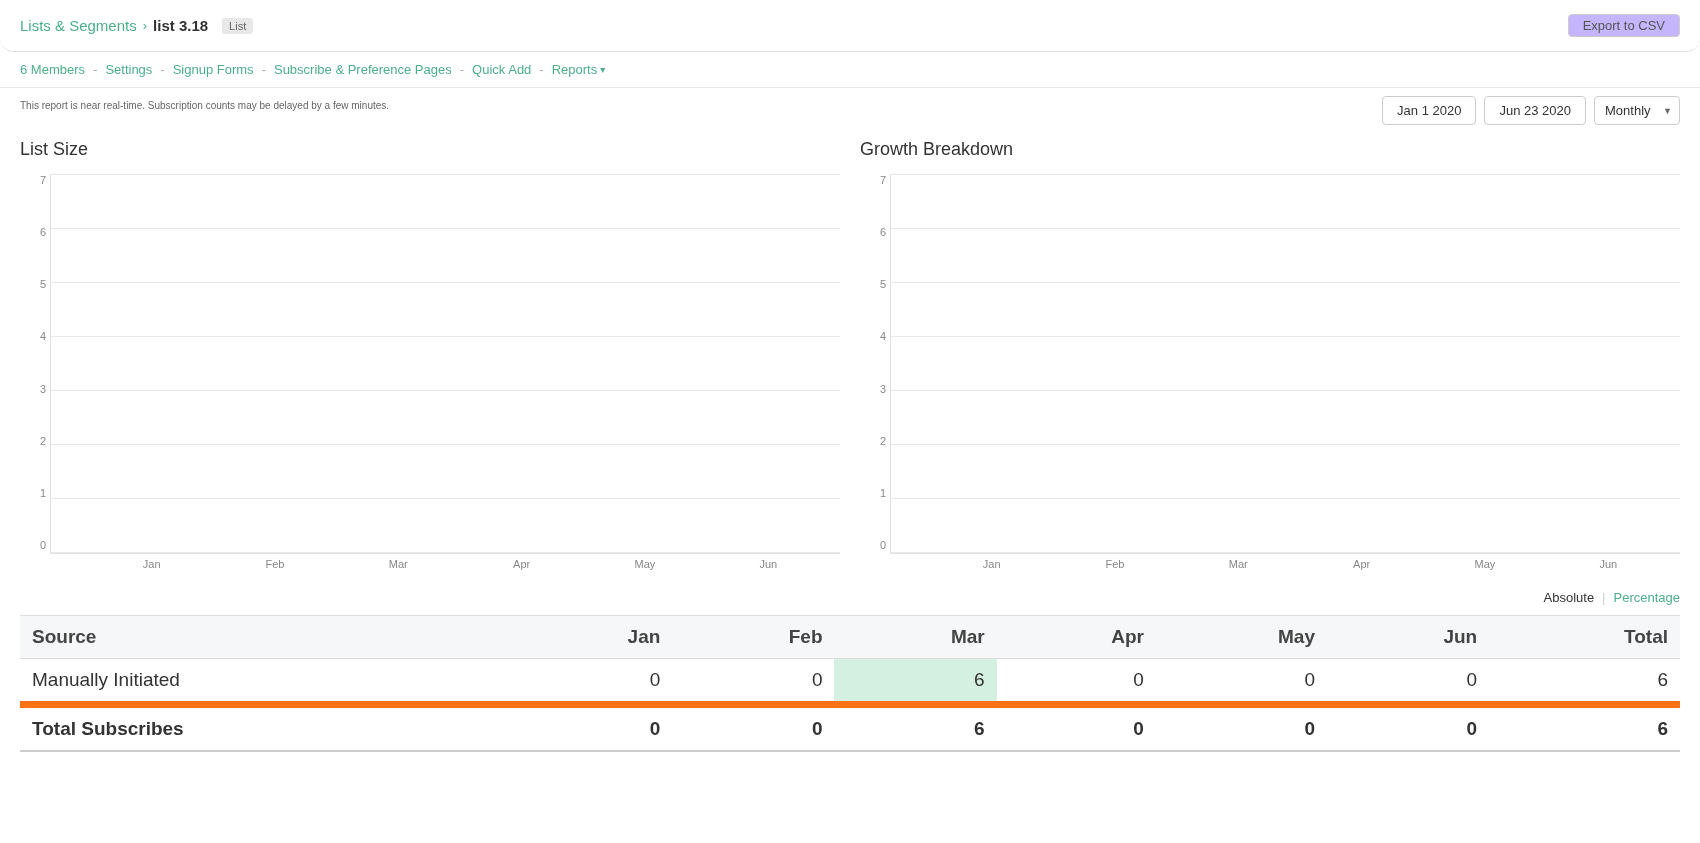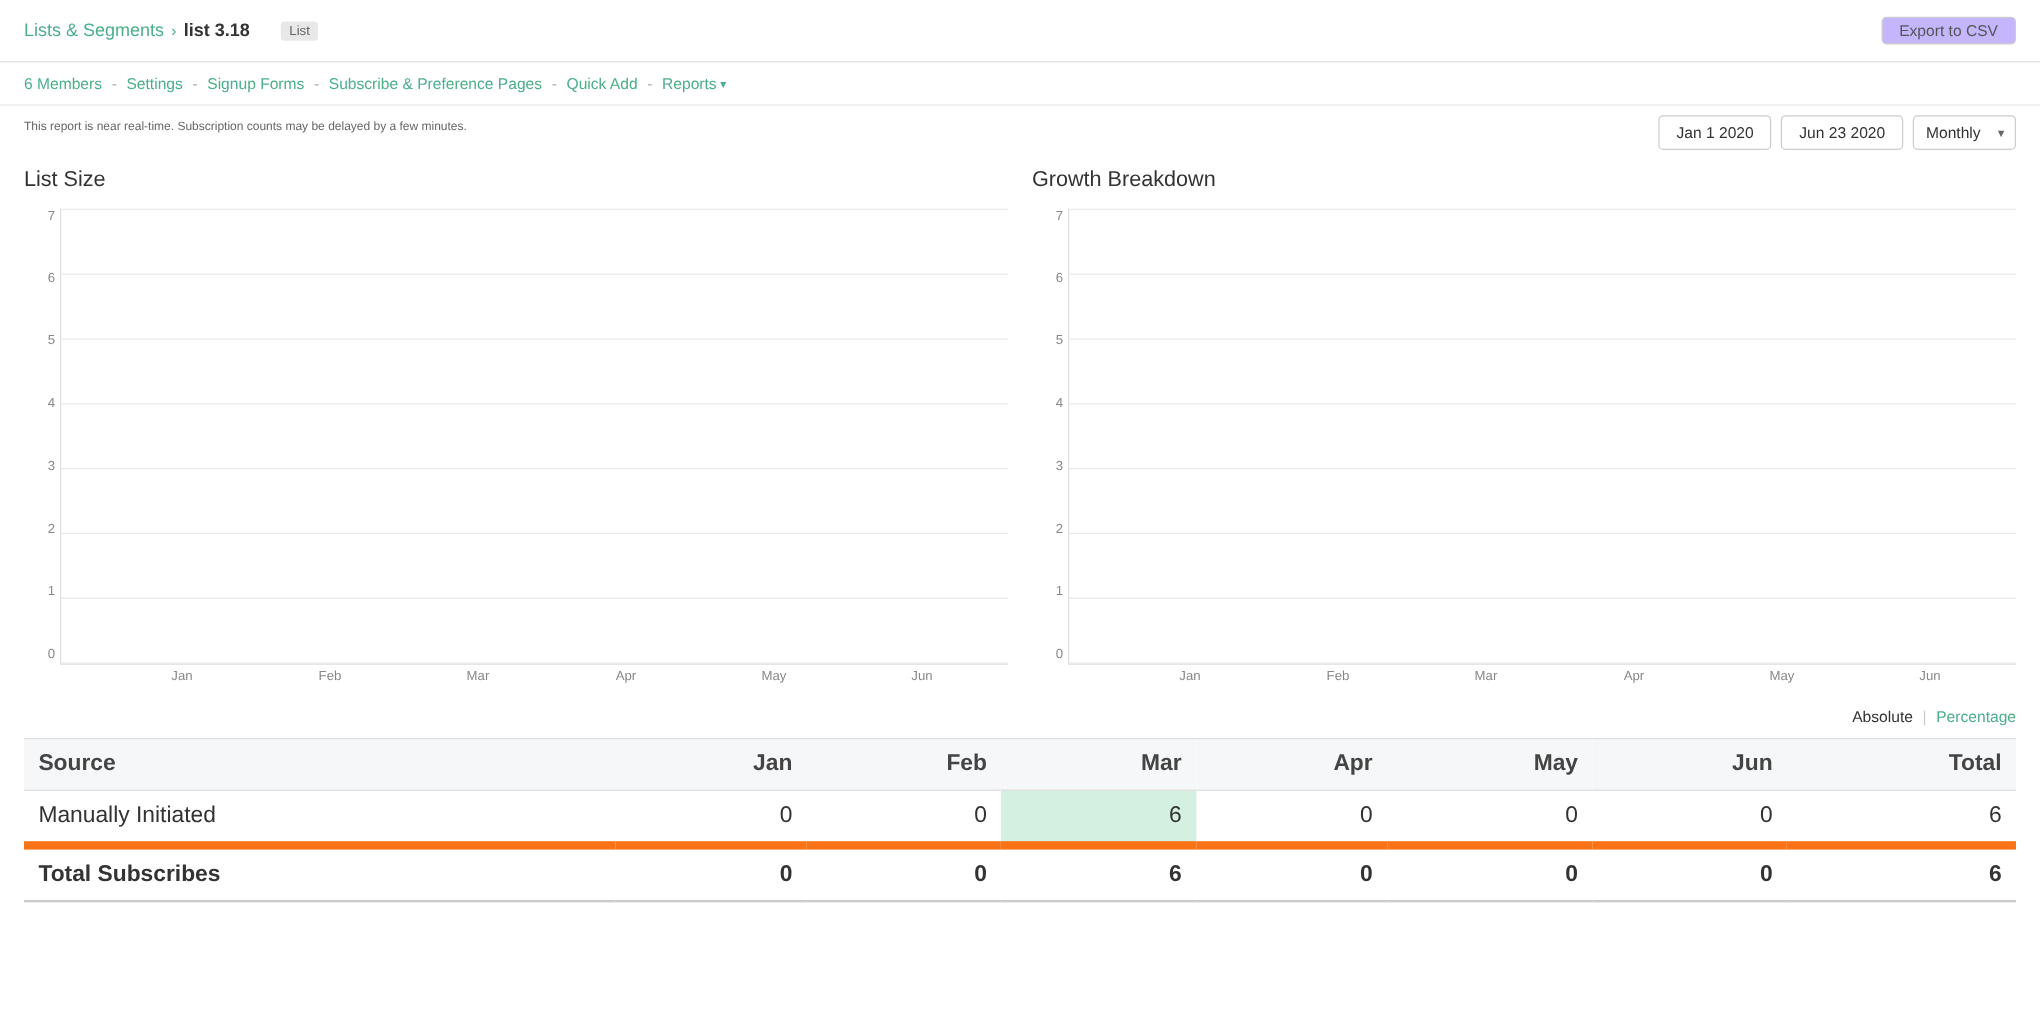--- a/index.html
+++ b/index.html
@@ -4,37 +4,38 @@
   <style>
     * { box-sizing: border-box; margin: 0; padding: 0; }
     body { font-family: -apple-system, BlinkMacSystemFont, 'Segoe UI', Helvetica, Arial, sans-serif; font-size: 13px; color: #333; background: #fff; }
 
     .top-header {
       display: flex;
       align-items: center;
       justify-content: space-between;
       padding: 14px 20px;
       border-bottom: 1px solid #e0e0e0;
+      border-radius: 14px;
     }
     .breadcrumb {
       display: flex;
       align-items: center;
       gap: 6px;
       font-size: 15px;
     }
     .breadcrumb-link { color: #4caf8a; text-decoration: none; }
     .breadcrumb-arrow { color: #4caf8a; font-size: 13px; }
     .breadcrumb-current { font-weight: 600; color: #333; }
     .breadcrumb-badge {
       background: #e8e8e8;
       color: #666;
       font-size: 11px;
       padding: 2px 7px;
       border-radius: 3px;
-      margin-left: 20px;
+      margin-left: 8px;
     }
     .export-btn {
       background: #c4b5fd;
       border: 1px solid #ccc;
       color: #555;
       padding: 3px 14px;
       border-radius: 4px;
       cursor: pointer;
       font-size: 13px;
     }

